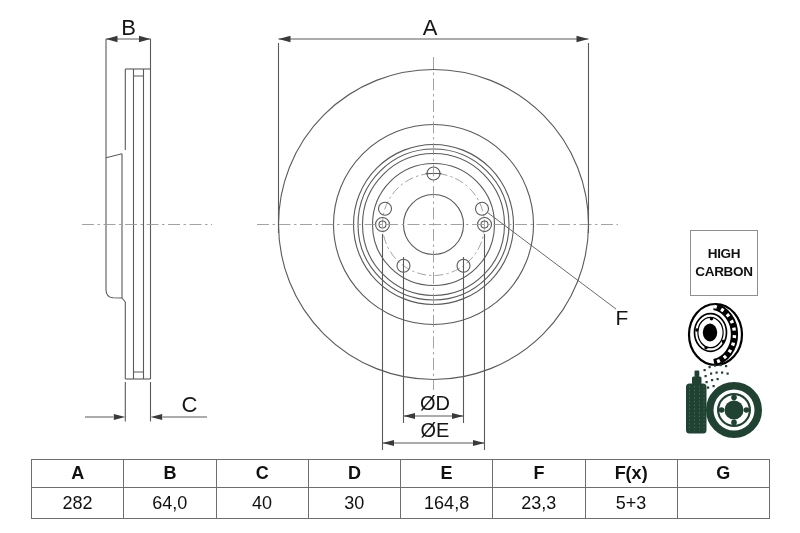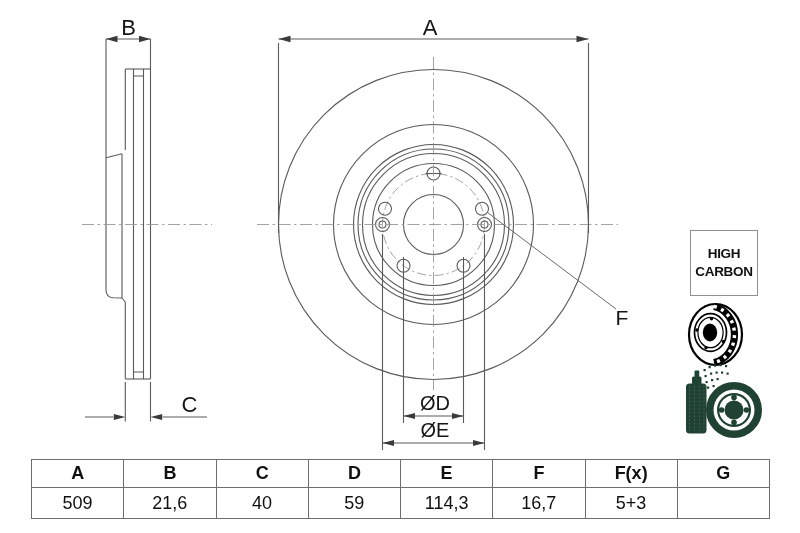--- a/index.html
+++ b/index.html
@@ -171,25 +171,25 @@
     <th>A</th>
     <th>B</th>
     <th>C</th>
     <th>D</th>
     <th>E</th>
     <th>F</th>
     <th>F(x)</th>
     <th>G</th>
   </tr>
   <tr>
-    <td>509</td>
-    <td>21,6</td>
+    <td>282</td>
+    <td>64,0</td>
     <td>40</td>
-    <td>59</td>
-    <td>114,3</td>
-    <td>16,7</td>
+    <td>30</td>
+    <td>164,8</td>
+    <td>23,3</td>
     <td>5+3</td>
     <td></td>
   </tr>
 </tbody>
     </table>
 
 </div>
 
 </body></html>

